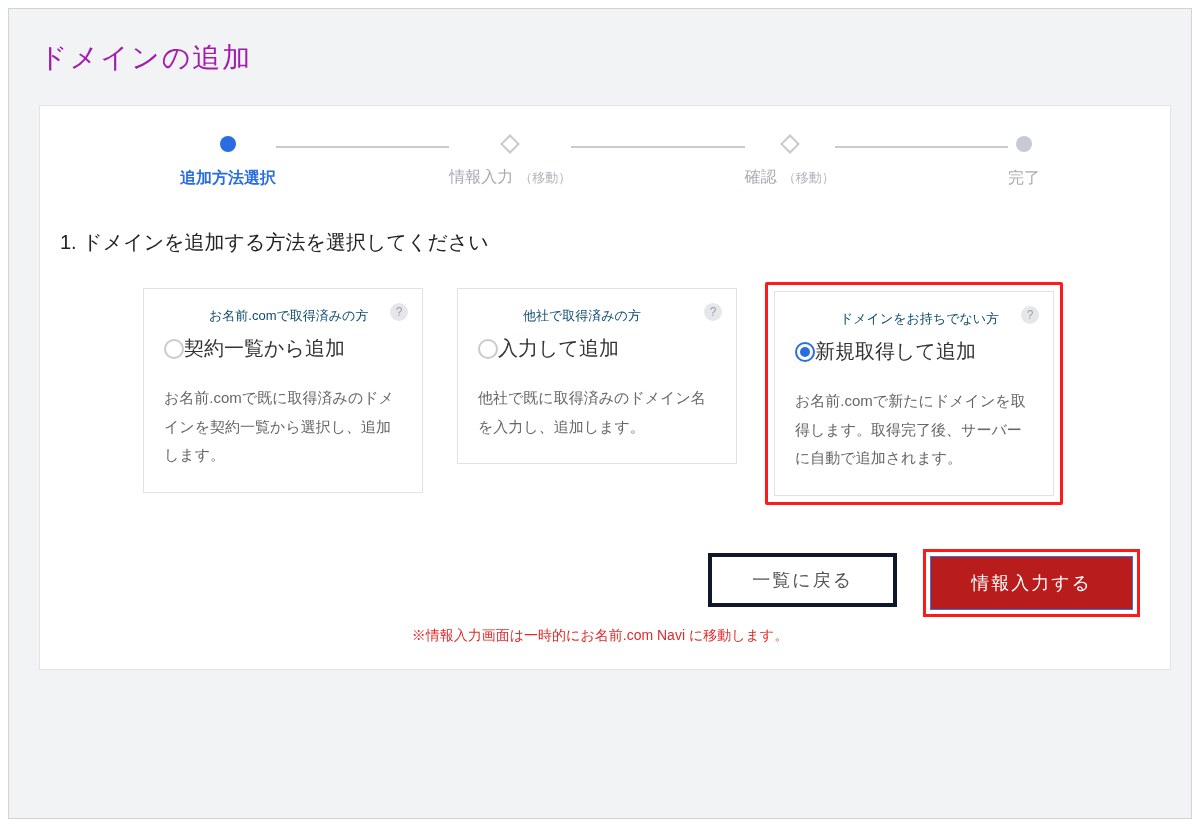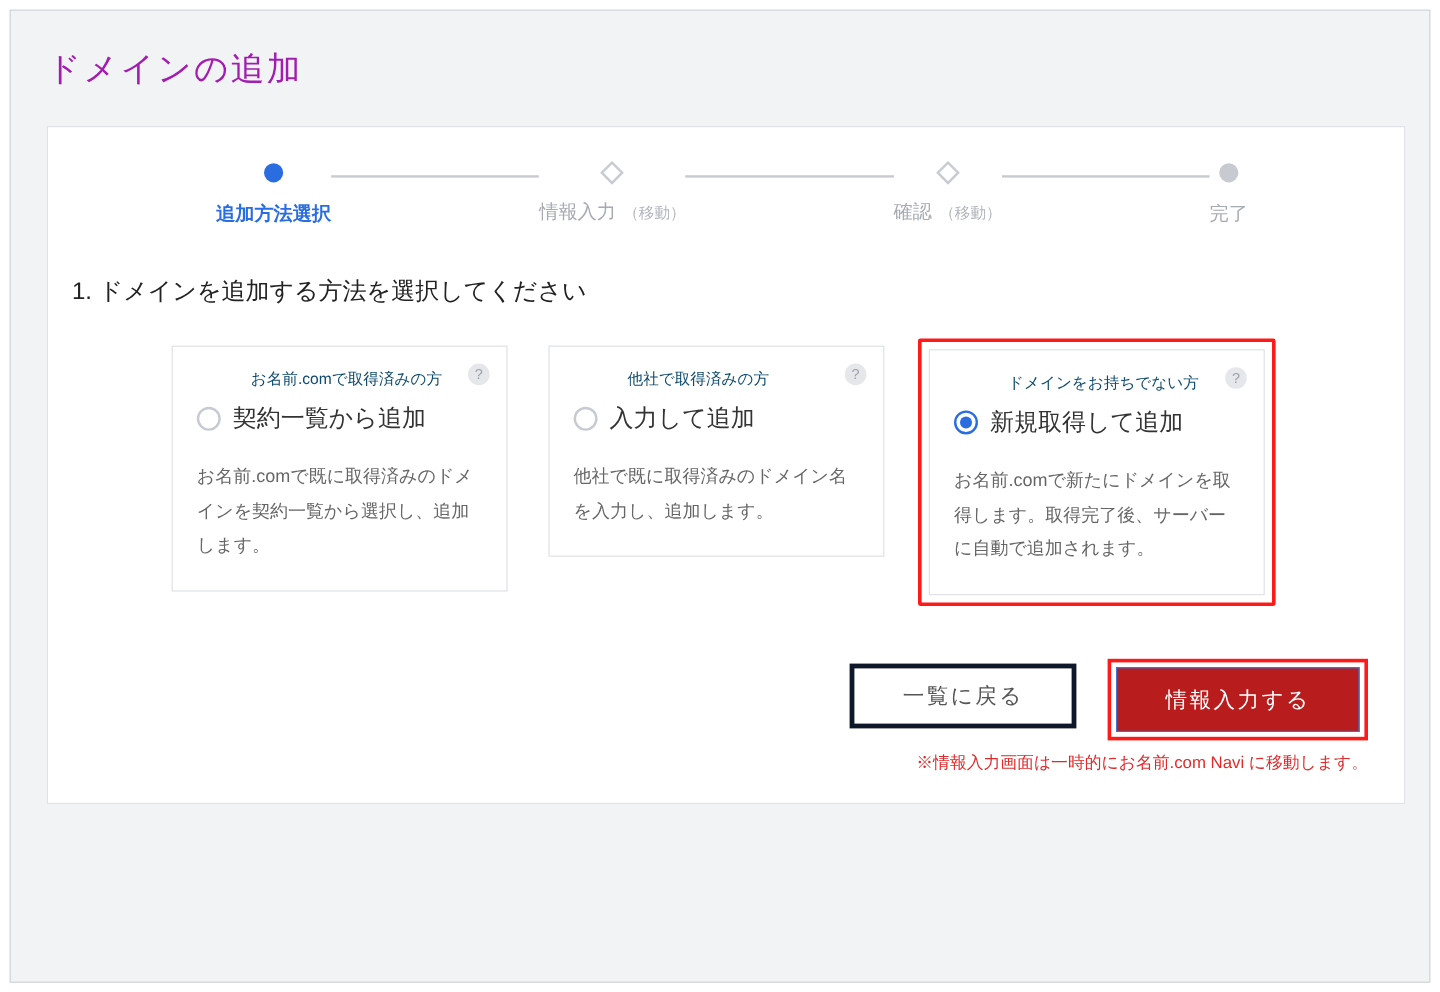--- a/index.html
+++ b/index.html
@@ -131,21 +131,21 @@
       color: #9ca0a8;
       font-size: 12px;
       display: flex;
       align-items: center;
       justify-content: center;
       cursor: pointer;
     }
     .radio-row {
       display: flex;
       align-items: center;
-      gap: 10px;
+      gap: 0;
       margin-bottom: 22px;
       cursor: pointer;
     }
     .radio {
       width: 20px;
       height: 20px;
       border: 2px solid #c7cbd1;
       border-radius: 50%;
       flex-shrink: 0;
       display: flex;
@@ -197,21 +197,21 @@
       color: #fff;
       border: 1px solid #3b74d6;
     }
     .btn-wrap {
       padding: 4px;
     }
     .btn-wrap.highlighted {
       border: 3px solid #ff1a1a;
     }
     .note {
-      text-align: right;
+      text-align: center;
       color: #e02a2a;
       font-size: 14px;
       margin-top: 10px;
     }
   </style>
 </head>
 <body>
 
 <div class="outer">
   <h1 class="page-title">ドメインの追加</h1>

